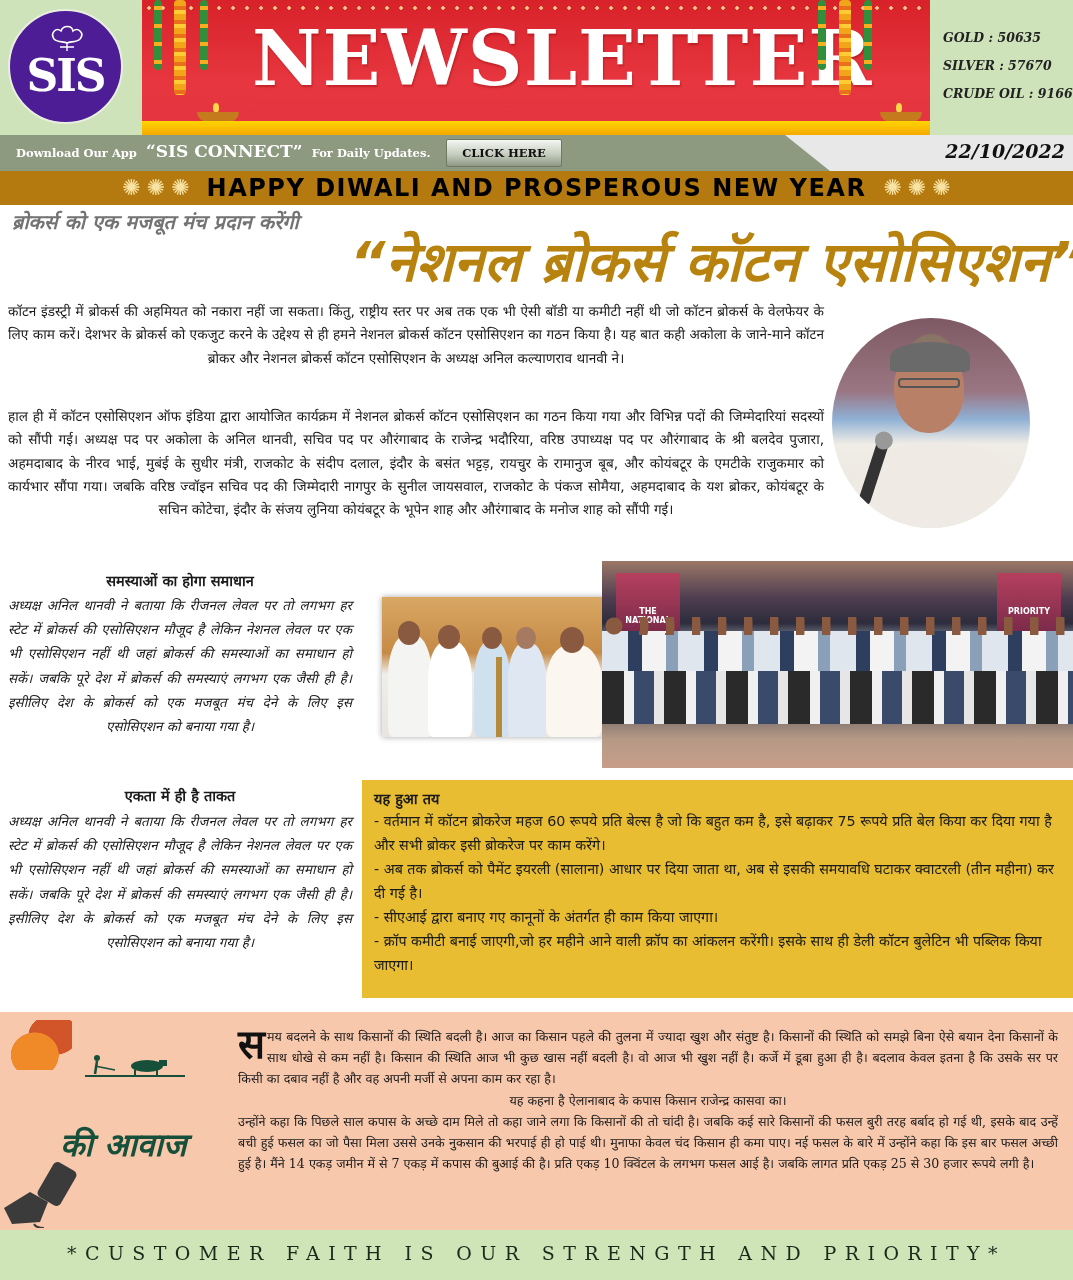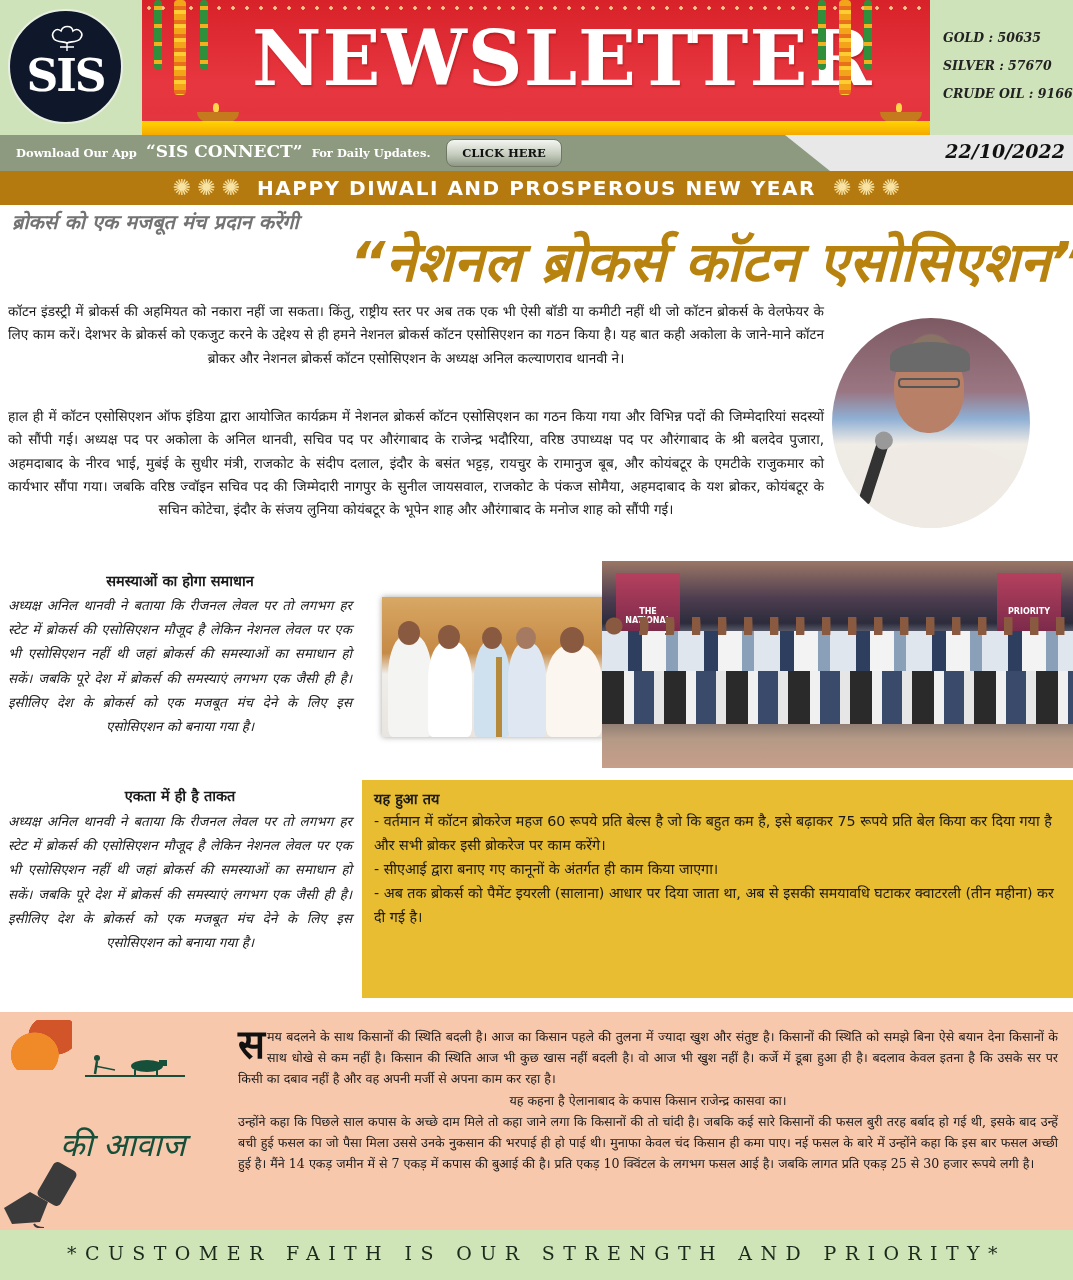--- a/index.html
+++ b/index.html
@@ -2,21 +2,21 @@
 <html><head>
 <meta charset="utf-8">
 <style>
   * { box-sizing: border-box; margin: 0; padding: 0; }
   html, body { width: 1073px; height: 1280px; overflow: hidden; background: #ffffff; }
   body { font-family: "DejaVu Sans", "Liberation Sans", sans-serif; color: #1a1a1a; position: relative; }
 
   
   .header { position: absolute; left: 0; top: 0; width: 1073px; height: 135px; background: #cfe3bb; }
   .logo-wrap { position: absolute; left: 0; top: 0; width: 140px; height: 135px; background: #cfe3bb; }
-  .logo { position: absolute; left: 8px; top: 9px; width: 115px; height: 115px; border-radius: 50%; background: #0f172a; border: 2px solid #e8eee0; display: flex; align-items: center; justify-content: center; }
+  .logo { position: absolute; left: 8px; top: 9px; width: 115px; height: 115px; border-radius: 50%; background: #4c1d95; border: 2px solid #e8eee0; display: flex; align-items: center; justify-content: center; }
   .logo-text { font-family: "DejaVu Serif", serif; color: #fff; font-size: 44px; font-weight: bold; letter-spacing: -2px; margin-top: 18px; }
   .logo-cotton { position: absolute; top: 14px; left: 38px; width: 38px; height: 28px; }
 
   .banner { position: absolute; left: 142px; top: 0; width: 788px; height: 135px; background: linear-gradient(180deg, #d8222a 0%, #e7363f 60%, #e23540 100%); overflow: hidden; }
   .banner::after { content: ""; position: absolute; left: 0; right: 0; bottom: 0; height: 14px; background: linear-gradient(180deg, #ffd400, #f5a900); }
   .banner-lights { position: absolute; left: 0; right: 0; top: 2px; height: 14px; background-image: radial-gradient(circle, #ffe89a 1.5px, transparent 2px); background-size: 14px 12px; opacity: .85; }
   .garland { position: absolute; top: 0; width: 12px; height: 95px; background: repeating-linear-gradient(180deg, #f3a51a 0 6px, #e9701a 6px 10px, #ffcc33 10px 14px); border-radius: 4px; }
   .garland.thin { width: 8px; height: 70px; background: repeating-linear-gradient(180deg, #2f8f3a 0 6px, #f0b020 6px 10px, #2f8f3a 10px 18px); }
   .banner-title { position: absolute; left: 110px; top: 14px; width: 560px; text-align: center; font-family: "DejaVu Serif", serif; font-size: 76px; font-weight: bold; color: #ffffff; letter-spacing: 1px; text-shadow: 1px 2px 2px rgba(120,0,0,.35); }
   .diya { position: absolute; width: 42px; height: 10px; background: #c57a1e; border-radius: 0 0 20px 20px; }
@@ -24,27 +24,27 @@
 
   .rates { position: absolute; left: 930px; top: 0; width: 143px; height: 135px; padding: 30px 0 0 13px; }
   .rate { font-family: "DejaVu Serif", serif; font-size: 12.5px; font-weight: bold; color: #222; margin-bottom: 13px; white-space: nowrap; font-style: italic; }
 
   
   .appbar { position: absolute; left: 0; top: 135px; width: 1073px; height: 44px; background: #e8e8e8; }
   .appbar-green { position: absolute; left: 0; top: 0; width: 830px; height: 36px; background: #8e9a80; clip-path: polygon(0 0, 785px 0, 830px 36px, 0 36px); }
   .app-text { position: absolute; left: 16px; top: 6px; color: #fff; font-family: "DejaVu Serif", serif; white-space: nowrap; }
   .app-small { font-size: 11.5px; font-weight: bold; }
   .app-big { font-size: 17px; font-weight: bold; margin: 0 4px; }
-  .click-btn { position: absolute; left: 446px; top: 4px; width: 116px; height: 28px; background: linear-gradient(180deg, #f4f6f2 0%, #c6cdbf 55%, #8e9884 100%); border: 1px solid #6f7865; border-radius: 8px; font-family: "DejaVu Serif", serif; font-size: 11.5px; font-weight: bold; color: #111; text-align: center; line-height: 26px; cursor: pointer; }
+  .click-btn { position: absolute; left: 446px; top: 4px; width: 116px; height: 28px; background: linear-gradient(180deg, #f4f6f2 0%, #c6cdbf 55%, #8e9884 100%); border: 1px solid #6f7865; border-radius: 2px; font-family: "DejaVu Serif", serif; font-size: 11.5px; font-weight: bold; color: #111; text-align: center; line-height: 26px; cursor: pointer; }
   .date { position: absolute; right: 8px; top: 5px; font-family: "DejaVu Serif", serif; font-style: italic; font-weight: bold; font-size: 19px; color: #111; }
 
   
   .diwali { position: absolute; left: 0; top: 171px; width: 1073px; height: 34px; background: #b47a10; display: flex; align-items: center; justify-content: center; }
   .spark { color: #f8e3a3; font-size: 22px; margin: 0 3px; line-height: 1; }
-  .diwali-text { color: #ffffff; font-size: 20px; font-weight: bold; letter-spacing: 1.5px; margin: 0 14px; }
+  .diwali-text { color: #000000; font-size: 24px; font-weight: bold; letter-spacing: 1.5px; margin: 0 14px; }
 
   
   .subhead { position: absolute; left: 12px; top: 208px; font-size: 20px; font-weight: bold; color: #737373; font-style: italic; }
   .mainhead { position: absolute; left: 350px; top: 222px; font-size: 55px; font-weight: bold; color: #b8820e; font-style: italic; white-space: nowrap; }
 
   
   .para { position: absolute; font-size: 13.6px; line-height: 23.3px; text-align: justify; color: #1a1a1a; text-align-last: center; }
   .p1 { left: 8px; top: 300px; width: 816px; }
   .p2 { left: 8px; top: 405px; width: 816px; }
 
@@ -75,21 +75,21 @@
   .decided { position: absolute; left: 362px; top: 780px; width: 711px; height: 218px; background: #e8bd32; padding: 8px 14px 0 12px; }
   .decided-title { font-size: 14.5px; font-weight: bold; color: #1a1a1a; margin-bottom: 1px; }
   .decided-item { font-size: 14.3px; line-height: 24px; color: #1a1a1a; }
 
   
   .kisan { position: absolute; left: 0; top: 1012px; width: 1073px; height: 218px; background: #f8c8ad; }
   .kisan-logo { position: absolute; left: 0; top: 0; width: 235px; height: 218px; }
   .turban { position: absolute; left: 10px; top: 8px; width: 62px; height: 50px; background: radial-gradient(ellipse at 40% 70%, #f08a28 0 45%, transparent 46%), radial-gradient(ellipse at 70% 30%, #d2552a 0 40%, transparent 41%); }
   .plough { position: absolute; left: 85px; top: 42px; width: 100px; height: 24px; }
   .kisan-word { position: absolute; left: 6px; top: 50px; font-size: 56px; font-weight: bold; color: #17503a; letter-spacing: -1px; line-height: 60px; }
-  .kisan-sub { position: absolute; left: 60px; top: 110px; font-size: 32px; font-weight: normal; font-style: italic; color: #17503a; white-space: nowrap; }
+  .kisan-sub { position: absolute; left: 60px; top: 110px; font-size: 32px; font-weight: bold; font-style: italic; color: #17503a; white-space: nowrap; }
   .mic-hand { position: absolute; left: 4px; top: 150px; width: 86px; height: 66px; }
 
   .kisan-text { position: absolute; left: 238px; top: 14px; width: 820px; font-family: "DejaVu Serif", serif; font-size: 12.6px; line-height: 21.2px; text-align: justify; color: #1a1a1a; }
   .dropcap { float: left; font-size: 40px; line-height: 32px; font-weight: bold; margin: 2px 2px 0 0; color: #111; }
   .center-line { display: block; text-align: center; }
 
   
   .footer { position: absolute; left: 0; top: 1230px; width: 1073px; height: 50px; background: #cfe4b7; text-align: center; line-height: 46px; font-family: "DejaVu Serif", serif; font-size: 19px; letter-spacing: 8.4px; color: #1c2a1c; white-space: nowrap; }
 </style>
 </head>
@@ -185,22 +185,23 @@
   <div class="banner-sign" style="left:14px;">THE NATIONAL</div>
   <div class="banner-sign" style="left:395px;">PRIORITY</div>
   <div style="position:absolute; left:0; top:108px; width:471px; height:55px; background:repeating-linear-gradient(90deg, #2a2a2a 0 22px, #f0f0f0 22px 32px, #3a4a6a 32px 52px, #e6e6e6 52px 62px);"></div>
   <div style="position:absolute; left:0; top:70px; width:471px; height:40px; background:repeating-linear-gradient(90deg, #dfe6ee 0 26px, #2e3e5e 26px 40px, #f3f3f3 40px 64px, #8aa0b8 64px 76px);"></div>
   <div style="position:absolute; left:0; top:56px; width:471px; height:18px; background:repeating-radial-gradient(circle at 12px 9px, #8a5a40 0 8px, transparent 9px 26px);"></div>
 </div>
 
 <div class="decided">
   <div class="decided-title">यह हुआ तय</div>
   <div class="decided-item">- वर्तमान में कॉटन ब्रोकरेज महज 60 रूपये प्रति बेल्स है जो कि बहुत कम है, इसे बढ़ाकर 75 रूपये प्रति बेल किया कर दिया गया है और सभी ब्रोकर इसी ब्रोकरेज पर काम करेंगे।</div>
+  <div class="decided-item">- अब तक ब्रोकर्स को पैमेंट इयरली (सालाना) आधार पर दिया जाता था, अब से इसकी समयावधि घटाकर क्वाटरली (तीन महीना) कर दी गई है।</div>
   <div class="decided-item">- सीएआई द्वारा बनाए गए कानूनों के अंतर्गत ही काम किया जाएगा।</div>
-  <div class="decided-item">- अब तक ब्रोकर्स को पैमेंट इयरली (सालाना) आधार पर दिया जाता था, अब से इसकी समयावधि घटाकर क्वाटरली (तीन महीना) कर दी गई है।</div>
+  <div class="decided-item">- क्रॉप कमीटी बनाई जाएगी,जो हर महीने आने वाली क्रॉप का आंकलन करेंगी। इसके साथ ही डेली कॉटन बुलेटिन भी पब्लिक किया जाएगा।</div>
 </div>
 
 <div class="kisan">
   <div class="kisan-logo">
     <div class="turban"></div>
     <svg class="plough" viewBox="0 0 100 24">
       <line x1="0" y1="22" x2="100" y2="22" stroke="#17503a" stroke-width="2"></line>
       <circle cx="12" cy="4" r="3" fill="#17503a"></circle>
       <line x1="12" y1="7" x2="10" y2="20" stroke="#17503a" stroke-width="2.5"></line>
       <line x1="10" y1="12" x2="30" y2="16" stroke="#17503a" stroke-width="1.5"></line>

